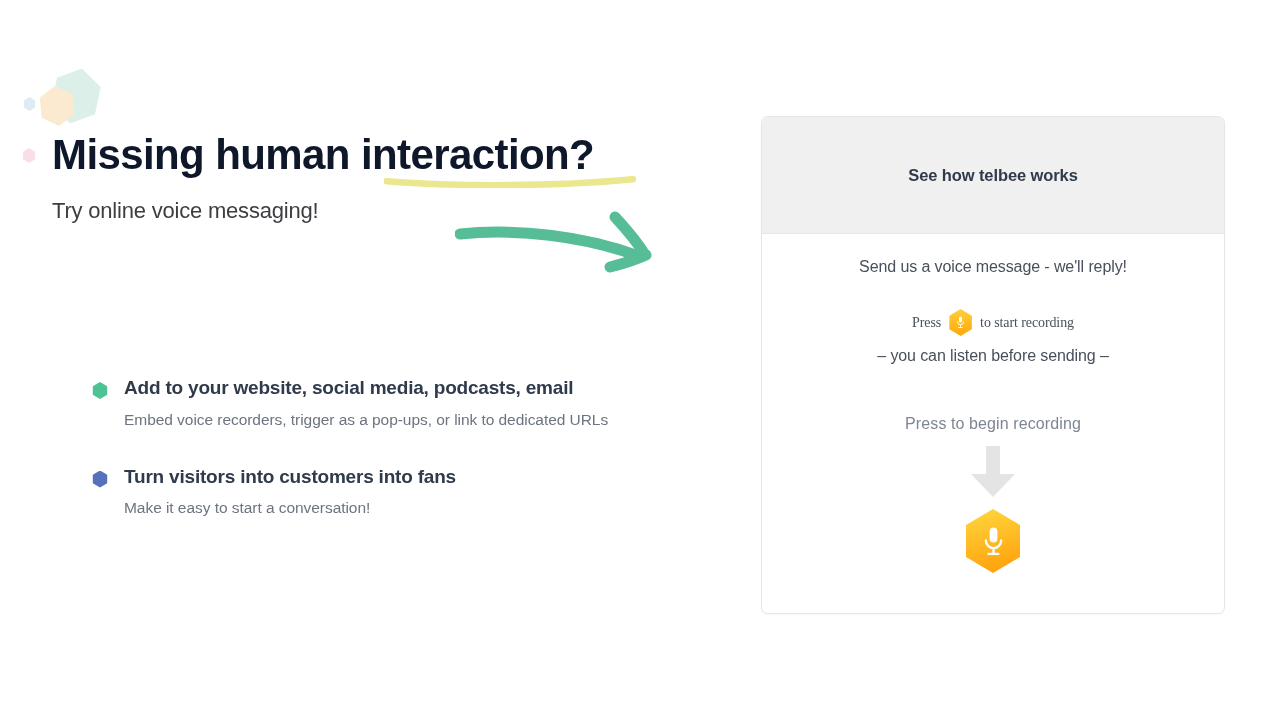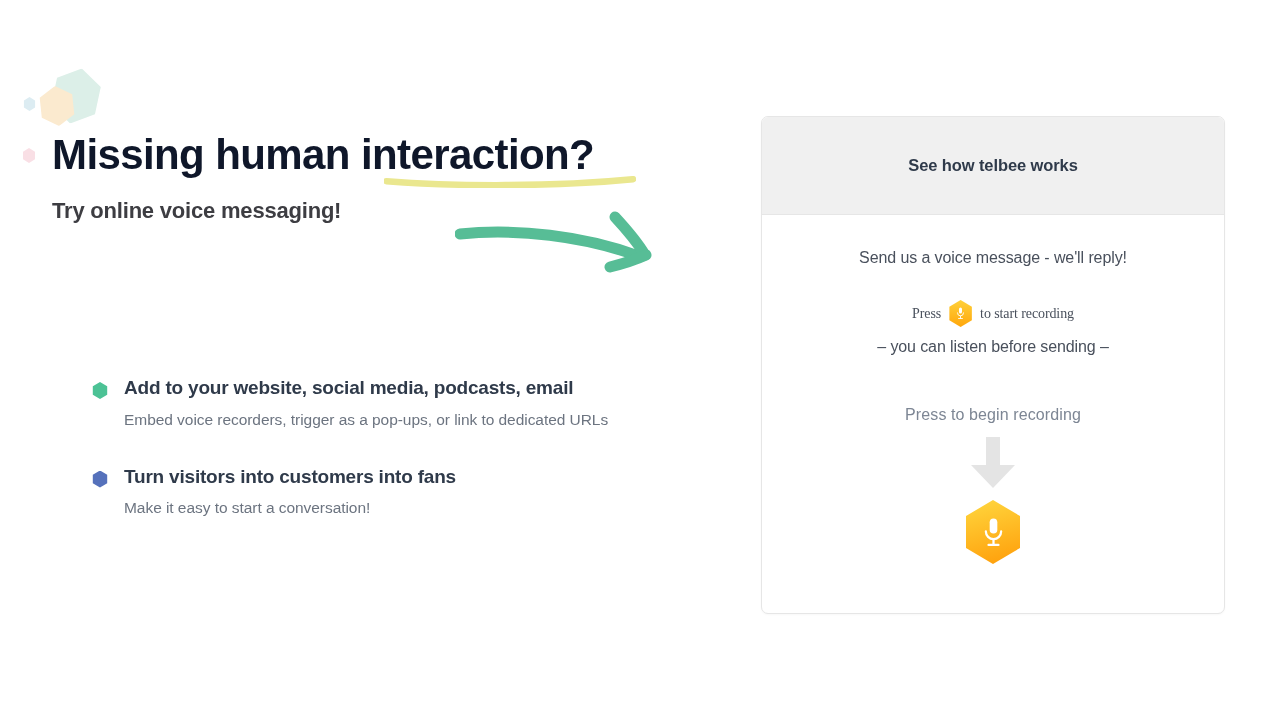--- a/index.html
+++ b/index.html
@@ -72,21 +72,21 @@
     left: 332px;
     top: 46px;
     width: 252px;
     height: 12px;
     pointer-events: none;
   }
 
   #subhead {
     margin-top: 18px;
     font-size: 22px;
-    font-weight: 700;
+    font-weight: 400;
     color: #3d3d42;
     letter-spacing: -0.2px;
   }
 
   
   #curved-arrow {
     position: absolute;
     left: 455px;
     top: 208px;
     width: 210px;
@@ -144,39 +144,39 @@
     width: 464px;
     height: 498px;
     background: #ffffff;
     border: 1px solid #e6e6e6;
     border-radius: 7px;
     overflow: hidden;
     box-shadow: 0 1px 2px rgba(0,0,0,0.03);
   }
 
   #widget-header {
-    height: 98px;
+    height: 117px;
     background: #f0f0f0;
     border-bottom: 1px solid #e6e6e6;
     display: flex;
     align-items: center;
     justify-content: center;
   }
 
   #widget-header-title {
     font-size: 16.5px;
     font-weight: 700;
     color: #2f3a4a;
     letter-spacing: -0.1px;
   }
 
   #widget-body {
     position: relative;
     height: 398px;
-    padding-top: 34px;
+    padding-top: 24px;
     text-align: center;
   }
 
   #widget-intro {
     font-size: 16px;
     color: #49505c;
     letter-spacing: -0.1px;
   }
 
   #widget-press-line {

